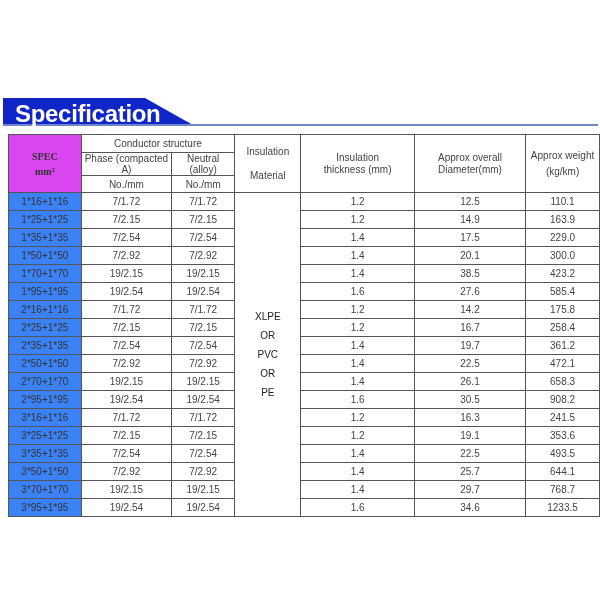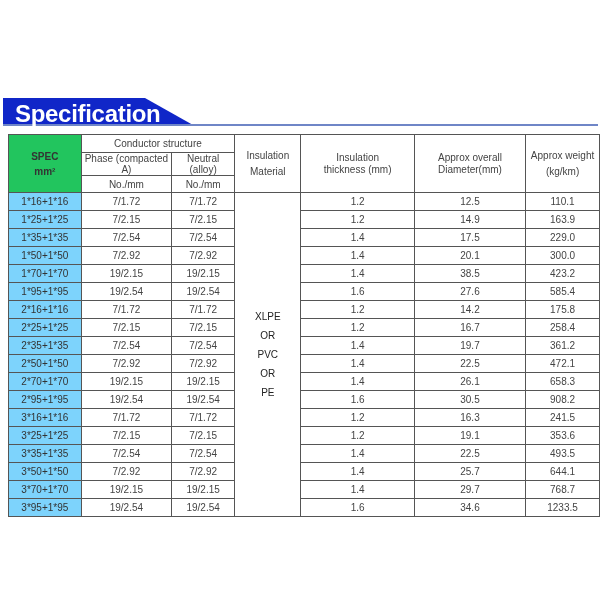--- a/index.html
+++ b/index.html
@@ -3,22 +3,22 @@
   <meta charset="utf-8">
   <style>
     html, body { margin: 0; padding: 0; background: #ffffff; }
     body { width: 600px; height: 600px; position: relative; overflow: hidden; font-family: "Liberation Sans", sans-serif; color: #333; }
     .banner { position: absolute; left: 3px; top: 98px; width: 595px; height: 28px; }
     .banner-shape { position: absolute; left: 0; top: 0; width: 190px; height: 27px; background: #1026c8; clip-path: polygon(0 0, 142px 0, 190px 27px, 0 27px); }
     .banner-line { position: absolute; left: 0; top: 26px; width: 595px; height: 2px; background: #6f86c7; }
     .banner-title { position: absolute; left: 12px; top: 2px; font-size: 24px; font-weight: bold; color: #ffffff; letter-spacing: -0.3px; }
     table.spec { position: absolute; left: 8px; top: 134px; border-collapse: collapse; font-size: 10px; color: #444; }
     table.spec td, table.spec th { border: 1px solid #555; text-align: center; padding: 0; font-weight: normal; }
-    table.spec th.spec-head { background: #22c55e; font-weight: bold; color: #333; }
-    td.spec-cell { background: #7dd3fc; font-weight: bold; color: #333; }
+    table.spec th.spec-head { background: #d946ef; font-weight: bold; color: #333; font-family: Liberation Serif, serif; }
+    td.spec-cell { background: #3b82f6; font-weight: bold; color: #333; }
     tr.data-row td { height: 17px; }
     td.material { vertical-align: middle; line-height: 19px; text-align: left; padding-left: 24px; color: #222; }
     .col-spec { width: 78px; }
     .col-phase { width: 99px; }
     .col-neutral { width: 69px; }
     .col-mat { width: 61px; }
     .col-thick { width: 75px; }
     .col-diam { width: 97px; }
     .col-weight { width: 83px; }
   </style>
@@ -32,21 +32,21 @@
 </div>
 
 <table class="spec">
   <thead>
     <tr style="height:18px;">
       <th class="spec-head col-spec" rowspan="3">
         <div style="margin-bottom:4px;">SPEC</div>
         <div>mm²</div>
       </th>
       <th class="col-phase" colspan="2" style="width:168px;">Conductor structure</th>
-      <th class="col-mat" rowspan="3" style="line-height:16px; padding:0 4px;">
+      <th class="col-mat" rowspan="3" style="line-height:24px; padding:0 4px;">
         <span>Insulation Material</span>
       </th>
       <th class="col-thick" rowspan="3" style="line-height:12px; padding:0 22px;">
         <span>Insulation thickness (mm)</span>
       </th>
       <th class="col-diam" rowspan="3" style="line-height:12px; padding:0 10px;">
         <span>Approx overall Diameter(mm)</span>
       </th>
       <th class="col-weight" rowspan="3" style="line-height:16px; padding:0 0;">
         <span>Approx weight (kg/km)</span>

